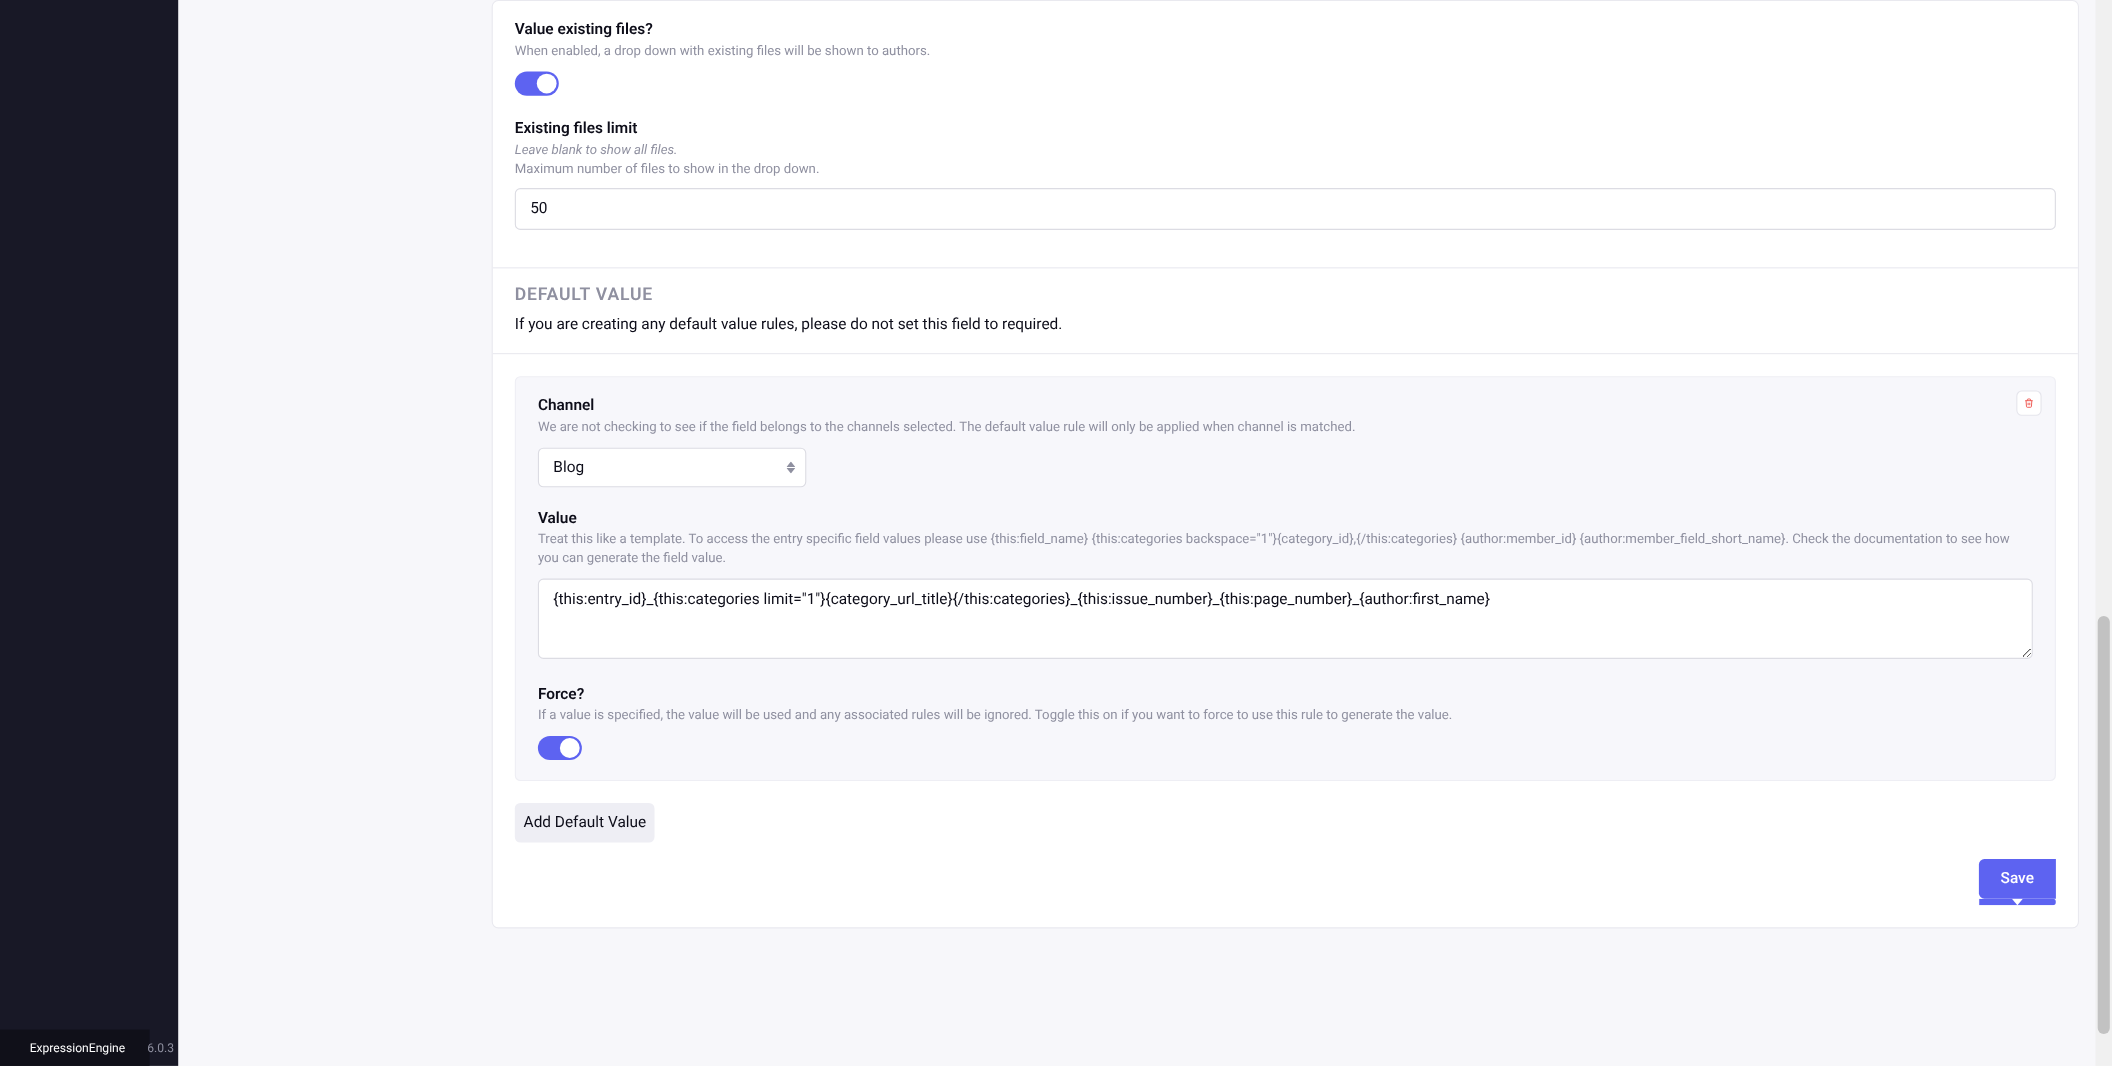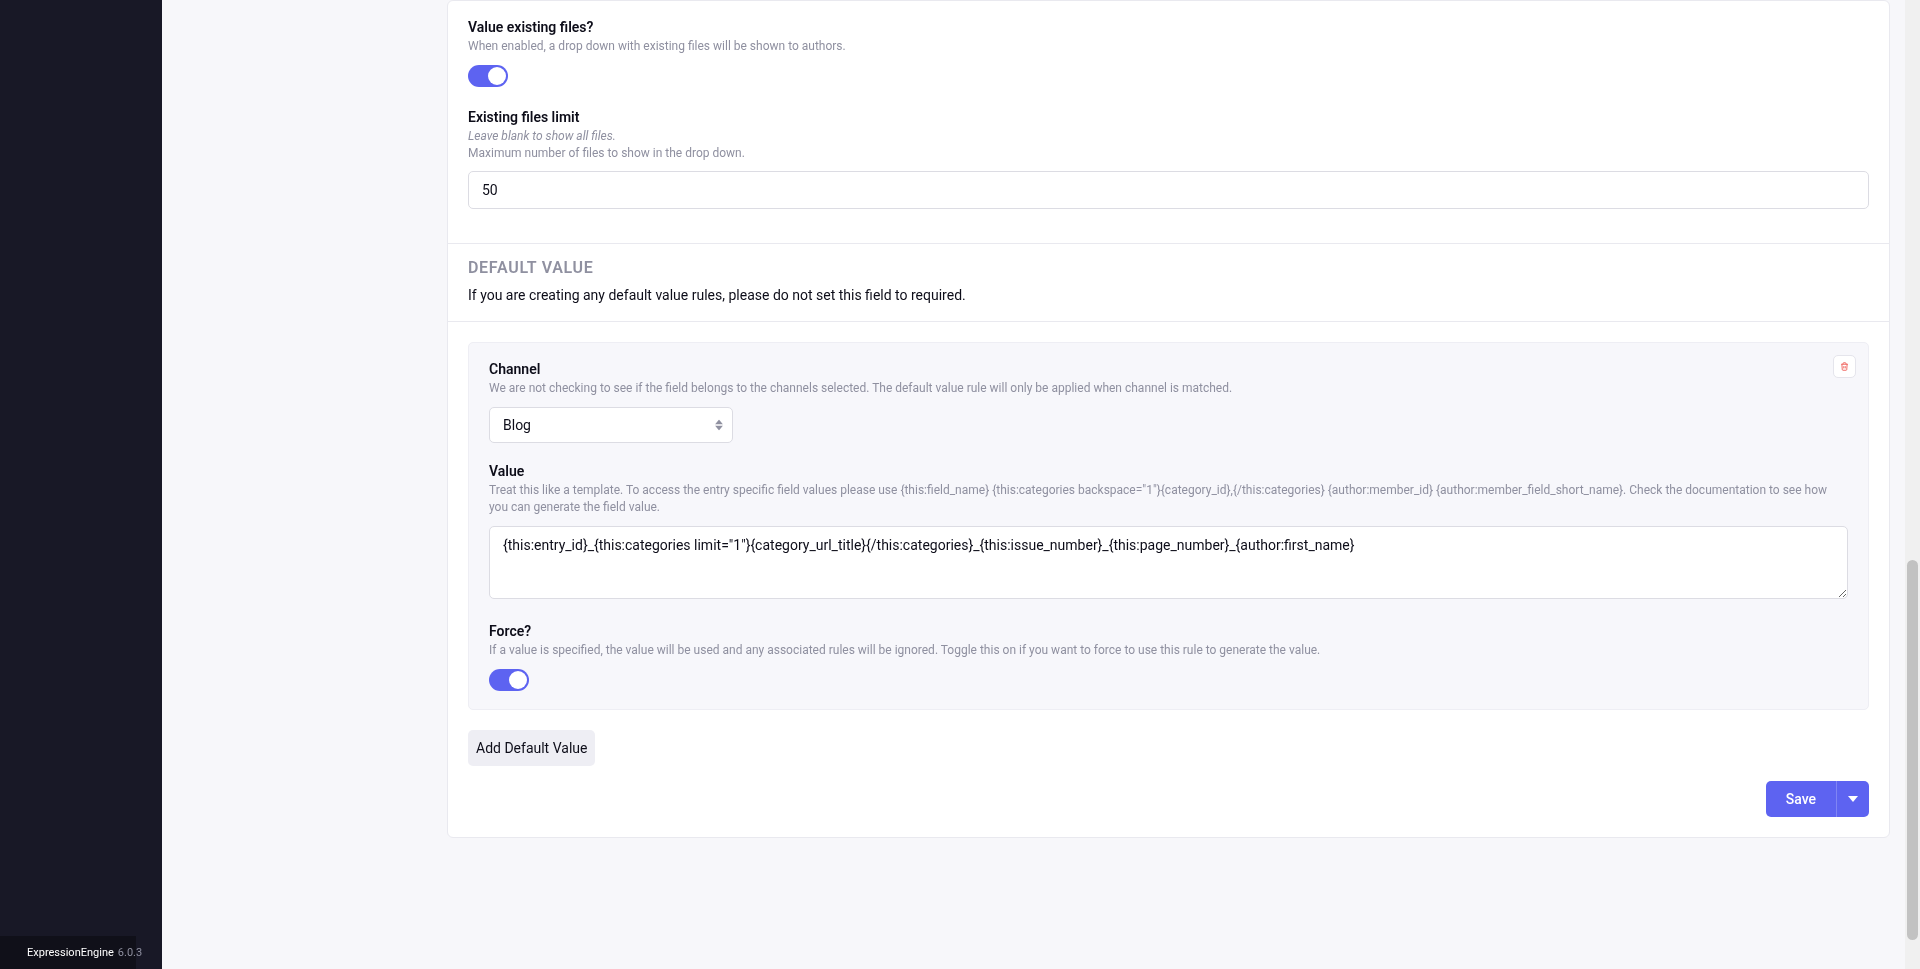--- a/index.html
+++ b/index.html
@@ -27,21 +27,21 @@
       width: 136px;
       height: 33px;
       background: #101019;
       display: flex;
       align-items: center;
       padding-left: 27px;
       font-size: 11px;
       color: #ffffff;
     }
     .sidebar-footer .brand { color: #ffffff; }
-    .sidebar-footer .version { color: #8f90a0; margin-left: 4px; }
+    .sidebar-footer .version { color: #8f90a0; margin-left: 20px; }
     .content-wrap {
       position: absolute;
       left: 162px;
       top: 0;
       right: 0;
       bottom: 0;
       overflow-y: auto;
       padding: 0 30px 20px 285px;
     }
     .panel {
@@ -199,20 +199,21 @@
       font-family: inherit;
     }
     .footer-actions {
       display: flex;
       justify-content: flex-end;
       padding: 0 0 5px 0;
       margin-top: -5px;
     }
     .save-split {
       display: flex;
+      flex-direction: column;
     }
     .save-btn {
       background: #5d63f1;
       color: #ffffff;
       border: none;
       padding: 10px 20px;
       font-size: 14px;
       font-weight: 500;
       border-radius: 5px 0 0 5px;
       cursor: pointer;

